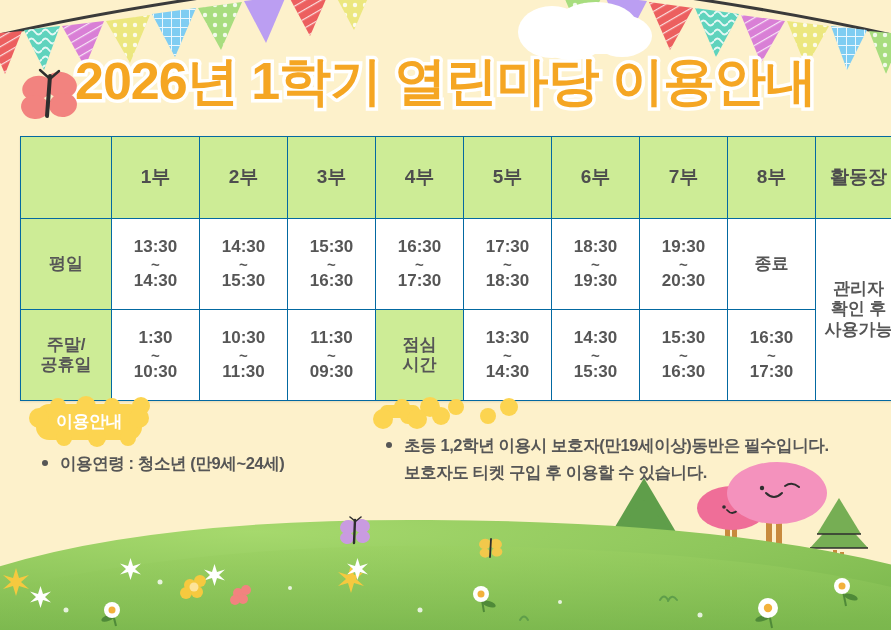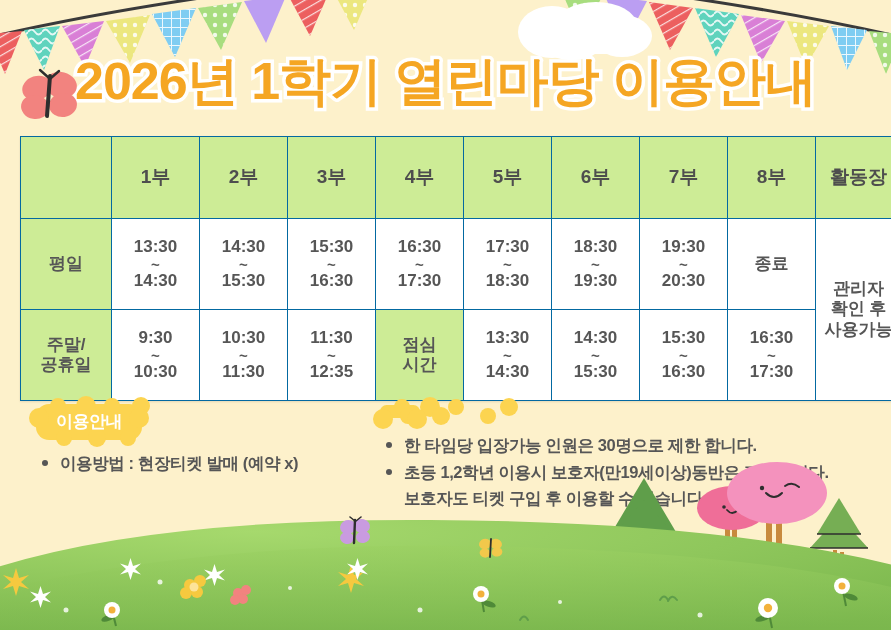--- a/index.html
+++ b/index.html
@@ -315,33 +315,33 @@
         </td>
       </tr>
 
       <tr class="r2">
         <td class="rowlabel">
           <span class="tline">주말/</span>
           <span class="tline">공휴일</span>
         </td>
 
         <td>
-          <span class="tline">9:30</span>
+          <span class="tline">1:30</span>
           <span class="tilde">~</span>
           <span class="tline">10:30</span>
         </td>
         <td>
           <span class="tline">10:30</span>
           <span class="tilde">~</span>
           <span class="tline">11:30</span>
         </td>
         <td>
           <span class="tline">11:30</span>
           <span class="tilde">~</span>
-          <span class="tline">12:35</span>
+          <span class="tline">09:30</span>
         </td>
         <td class="green">
           <span class="tline">점심</span>
           <span class="tline">시간</span>
         </td>
         <td>
           <span class="tline">13:30</span>
           <span class="tilde">~</span>
           <span class="tline">14:30</span>
         </td>
@@ -365,31 +365,30 @@
       </table>
   </div>
 
   <div class="info" id="info-left">
     <div class="badge">
       <span class="bump b1"></span><span class="bump b2"></span><span class="bump b3"></span><span class="bump b4"></span>
       <span class="bump b5"></span><span class="bump b6"></span><span class="bump b7"></span>
       <span class="label">이용안내</span>
     </div>
     <ul class="bullets">
-      <li>이용방법 : 현장티켓 발매 (예약 x)</li>
+      <li>이용연령 : 청소년 (만9세~24세)</li>
     </ul>
   </div>
 
   <div class="info" id="info-right">
     <div class="badge wide">
       <span class="bump b1"></span><span class="bump b2"></span><span class="bump b3"></span><span class="bump b4"></span>
       <span class="bump b5"></span><span class="bump b6"></span><span class="bump b7"></span>
     </div>
     <ul class="bullets">
-      <li>한 타임당 입장가능 인원은 30명으로 제한 합니다.</li>
       <li>초등 1,2학년 이용시 보호자(만19세이상)동반은 필수입니다.</li>
       <li class="cont">보호자도 티켓 구입 후 이용할 수 있습니다.</li>
     </ul>
   </div>
 
   <svg class="scenery" viewBox="0 0 891 170" xmlns="http://www.w3.org/2000/svg">
     <defs>
       <linearGradient id="hillg" x1="0" y1="0" x2="0" y2="1">
         <stop offset="0%" stop-color="#9bd062"></stop>
         <stop offset="100%" stop-color="#7cb84f"></stop>

